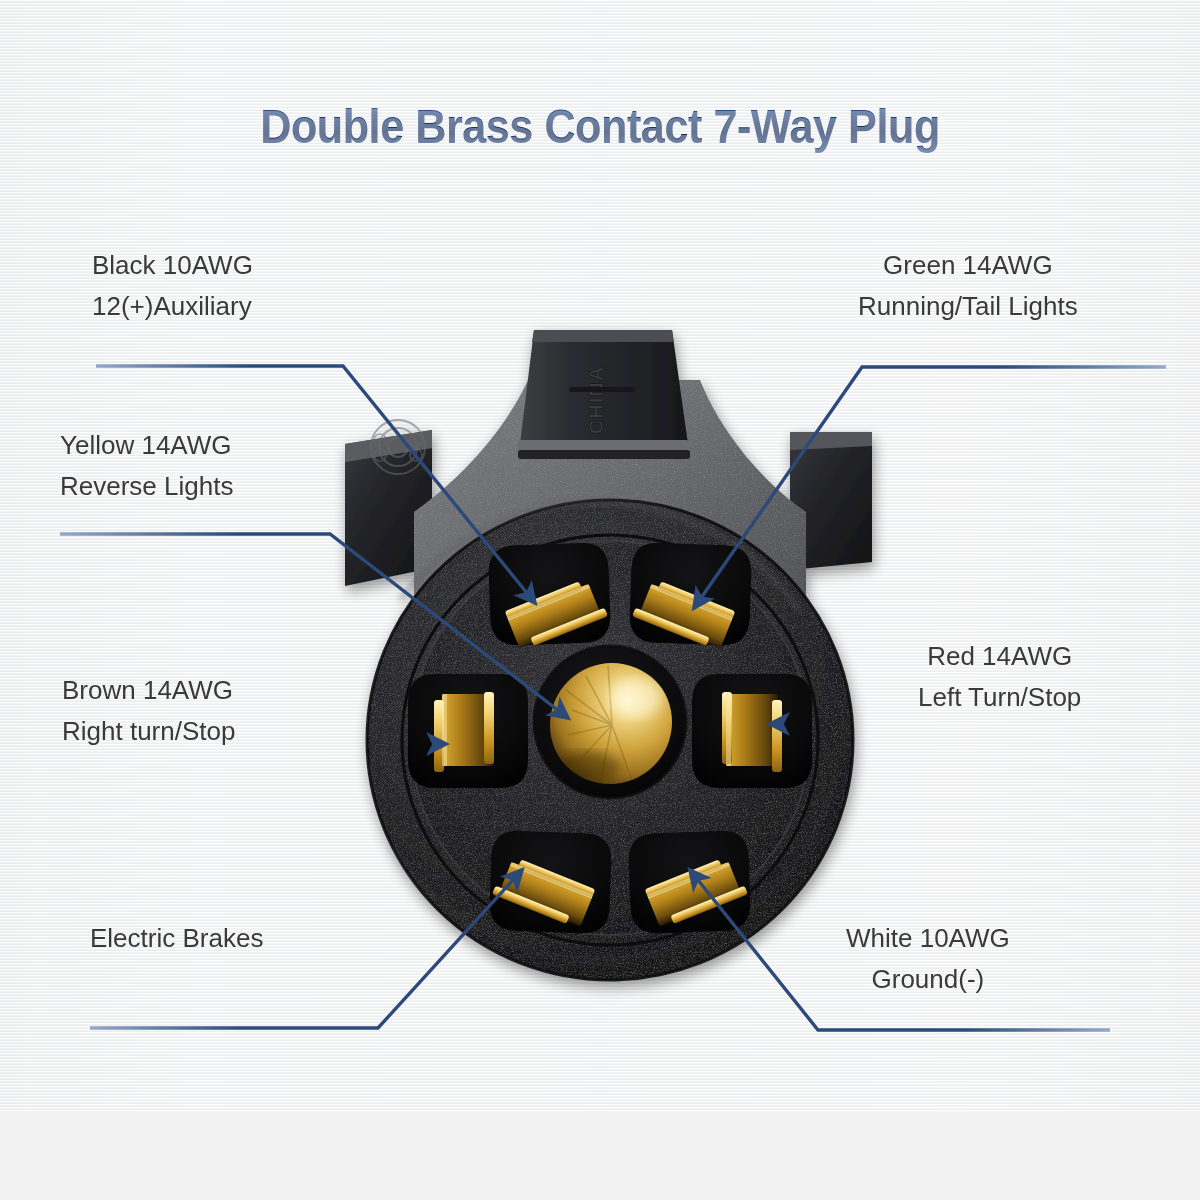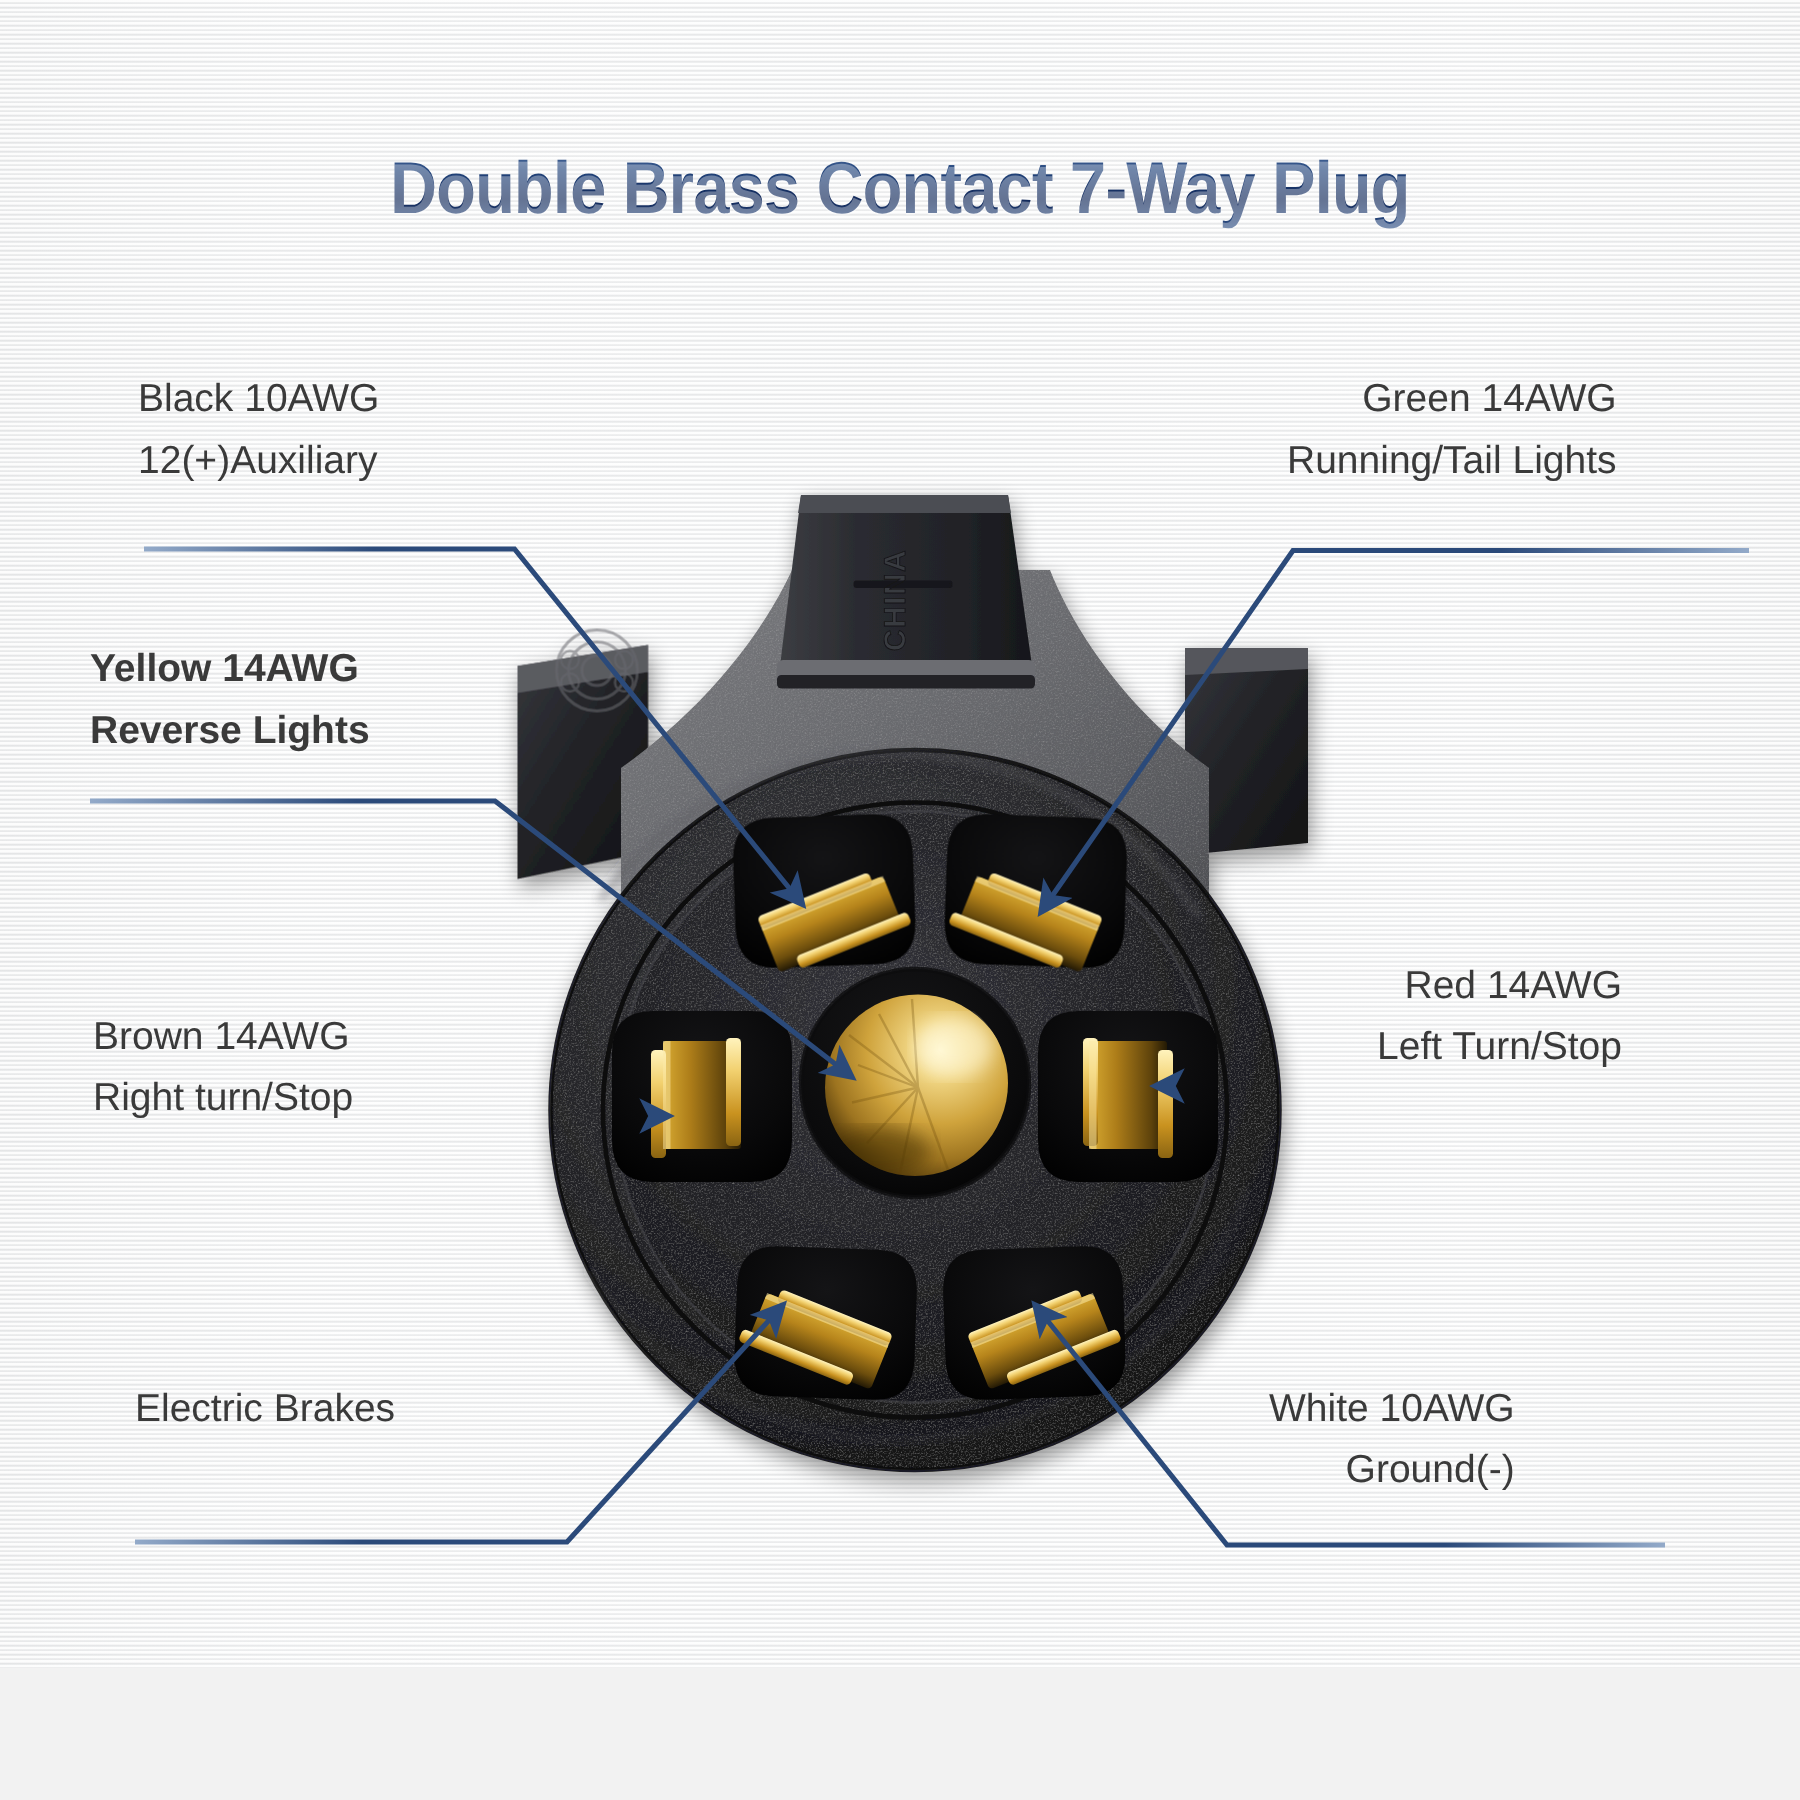--- a/index.html
+++ b/index.html
@@ -52,21 +52,21 @@
   
   .callout {
     position: absolute;
     font-family: "Liberation Sans", sans-serif;
     font-size: 26px;
     line-height: 41px;
     color: #3a3a3a;
     white-space: nowrap;
   }
   .callout .ln { display: block; }
-  .callout.right-al { text-align: right; }
+  .callout.right-al { text-align: center; }
 
   
   #leaders, #plug {
     position: absolute;
     left: 0; top: 0;
     width: 1200px;
     height: 1200px;
   }
   #leaders { z-index: 6; pointer-events: none; }
   #plug { z-index: 3; }
@@ -355,21 +355,21 @@
 
       <path stroke="url(#lineFadeR)" marker-start="url(#arrowHead)" d="M690,870 L818,1030 L1110,1030"></path>
     </g>
   </svg>
 
   <div class="callout" style="left:92px;  top:245px;">
     <span class="ln">Black 10AWG</span>
     <span class="ln">12(+)Auxiliary</span>
   </div>
 
-  <div class="callout" style="left:60px;  top:425px;font-weight:bold;">
+  <div class="callout" style="left:60px;  top:425px;">
     <span class="ln">Yellow 14AWG</span>
     <span class="ln">Reverse Lights</span>
   </div>
 
   <div class="callout" style="left:62px;  top:630px;margin-top:40px;">
     <span class="ln">Brown 14AWG</span>
     <span class="ln">Right turn/Stop</span>
   </div>
 
   <div class="callout" style="left:90px;  top:918px;">

